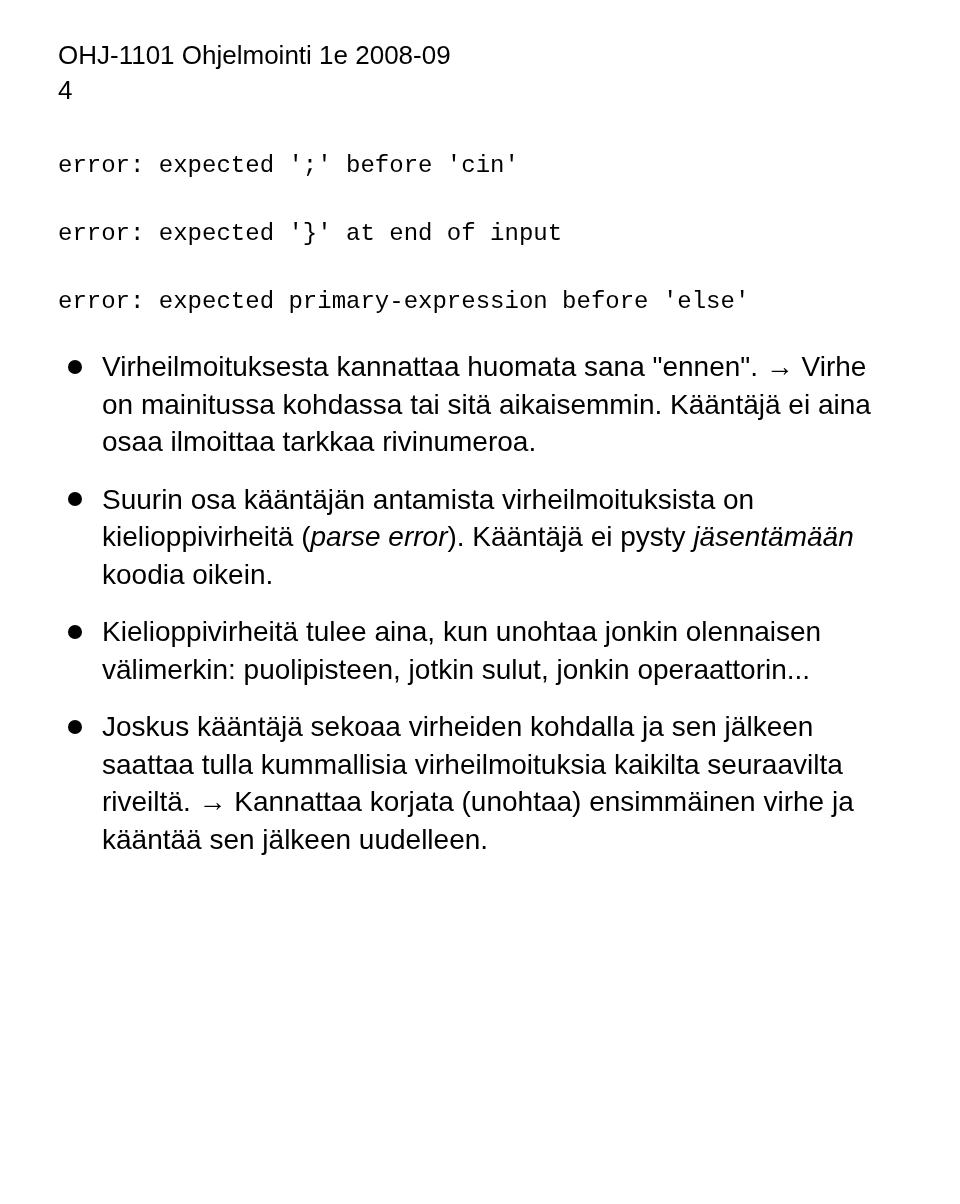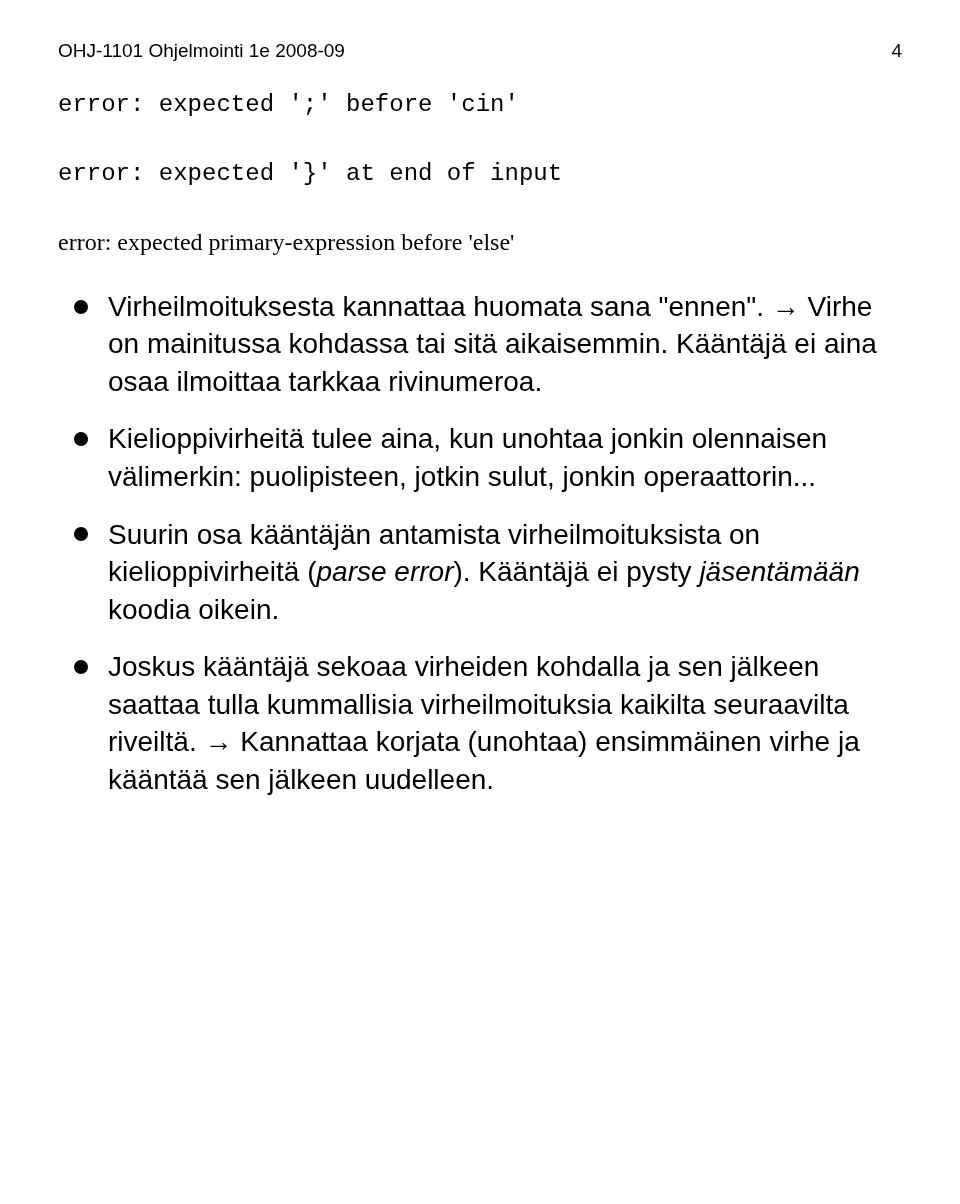--- a/index.html
+++ b/index.html
@@ -15,37 +15,37 @@
     padding: 38px 58px 50px 58px;
     color: #000;
     font-family: "Helvetica Neue", Helvetica, Arial, sans-serif;
     font-size: 28px;
     line-height: 1.34;
   }
   .header {
     display: flex;
     justify-content: space-between;
     align-items: baseline;
-    font-size: 19px;
-    margin-bottom: 26px;
+    font-size: 26px;
+    margin-bottom: 42px;
+    flex-direction: column;
   }
   .codeblock {
     font-family: "Courier New", Courier, monospace;
     font-size: 24px;
     white-space: pre-wrap;
     margin-bottom: 36px;
   }
   .codeblock.last {
     margin-bottom: 30px;
-    font-family: Liberation Serif, serif;
   }
   ul.bullets {
     list-style: none;
     padding: 0;
-    margin: 16px;
+    margin: 10px;
   }
   ul.bullets > li {
     position: relative;
     padding-left: 34px;
     margin-bottom: 20px;
   }
   ul.bullets > li::before {
     content: "";
     position: absolute;
     left: 0;
@@ -76,25 +76,25 @@
   <div class="codeblock">error: expected '}' at end of input</div>
   <div class="codeblock last">error: expected primary-expression before 'else'</div>
 
   <ul class="bullets">
 
     <li>
       <span>Virheilmoituksesta kannattaa huomata sana "ennen". </span><span class="arrow">→</span><span> Virhe on mainitussa kohdassa tai sitä aikaisemmin. Kääntäjä ei aina osaa ilmoittaa tarkkaa rivinumeroa.</span>
     </li>
 
     <li>
-      <span>Kielioppivirheitä tulee aina, kun unohtaa jonkin olennaisen välimerkin: puolipisteen, jotkin sulut, jonkin operaattorin...</span>
+      <span>Suurin osa kääntäjän antamista virheilmoituksista on kielioppivirheitä (</span><span class="italic">parse error</span><span>). Kääntäjä ei pysty </span><span class="italic">jäsentämään</span><span> koodia oikein.</span>
     </li>
 
     <li>
-      <span>Suurin osa kääntäjän antamista virheilmoituksista on kielioppivirheitä (</span><span class="italic">parse error</span><span>). Kääntäjä ei pysty </span><span class="italic">jäsentämään</span><span> koodia oikein.</span>
+      <span>Kielioppivirheitä tulee aina, kun unohtaa jonkin olennaisen välimerkin: puolipisteen, jotkin sulut, jonkin operaattorin...</span>
     </li>
 
     <li>
       <span>Joskus kääntäjä sekoaa virheiden kohdalla ja sen jälkeen saattaa tulla kummallisia virheilmoituksia kaikilta seuraavilta riveiltä. </span><span class="arrow">→</span><span> Kannattaa korjata (unohtaa) ensimmäinen virhe ja kääntää sen jälkeen uudelleen.</span>
     </li>
 
   </ul>
 
 </div>
 

